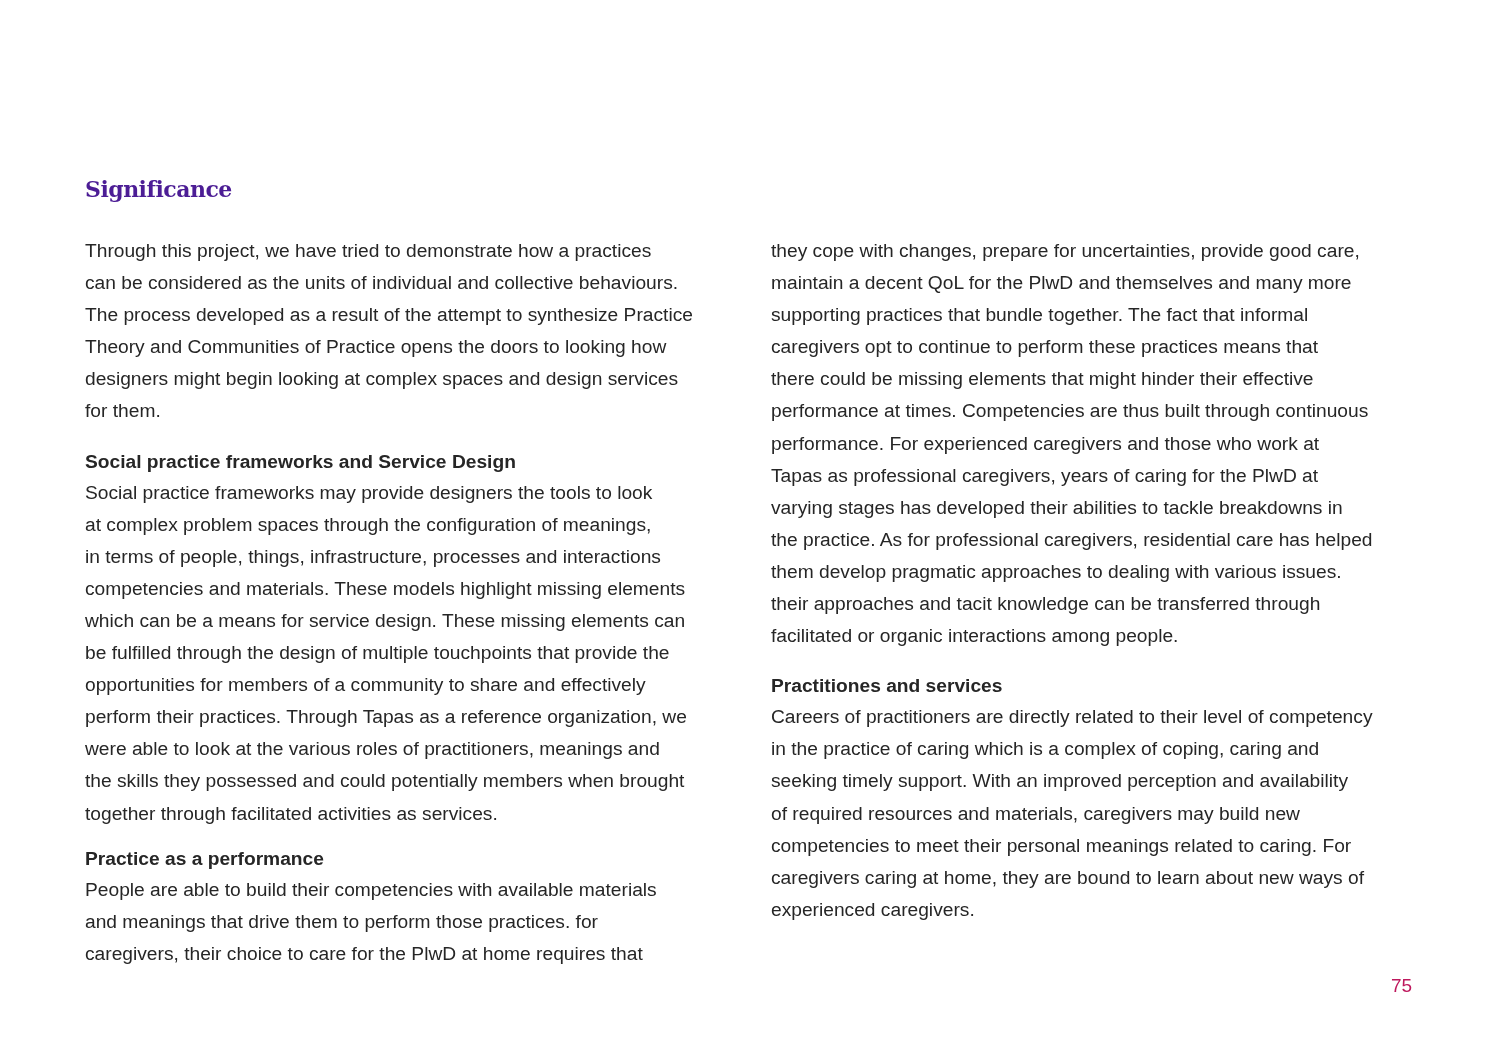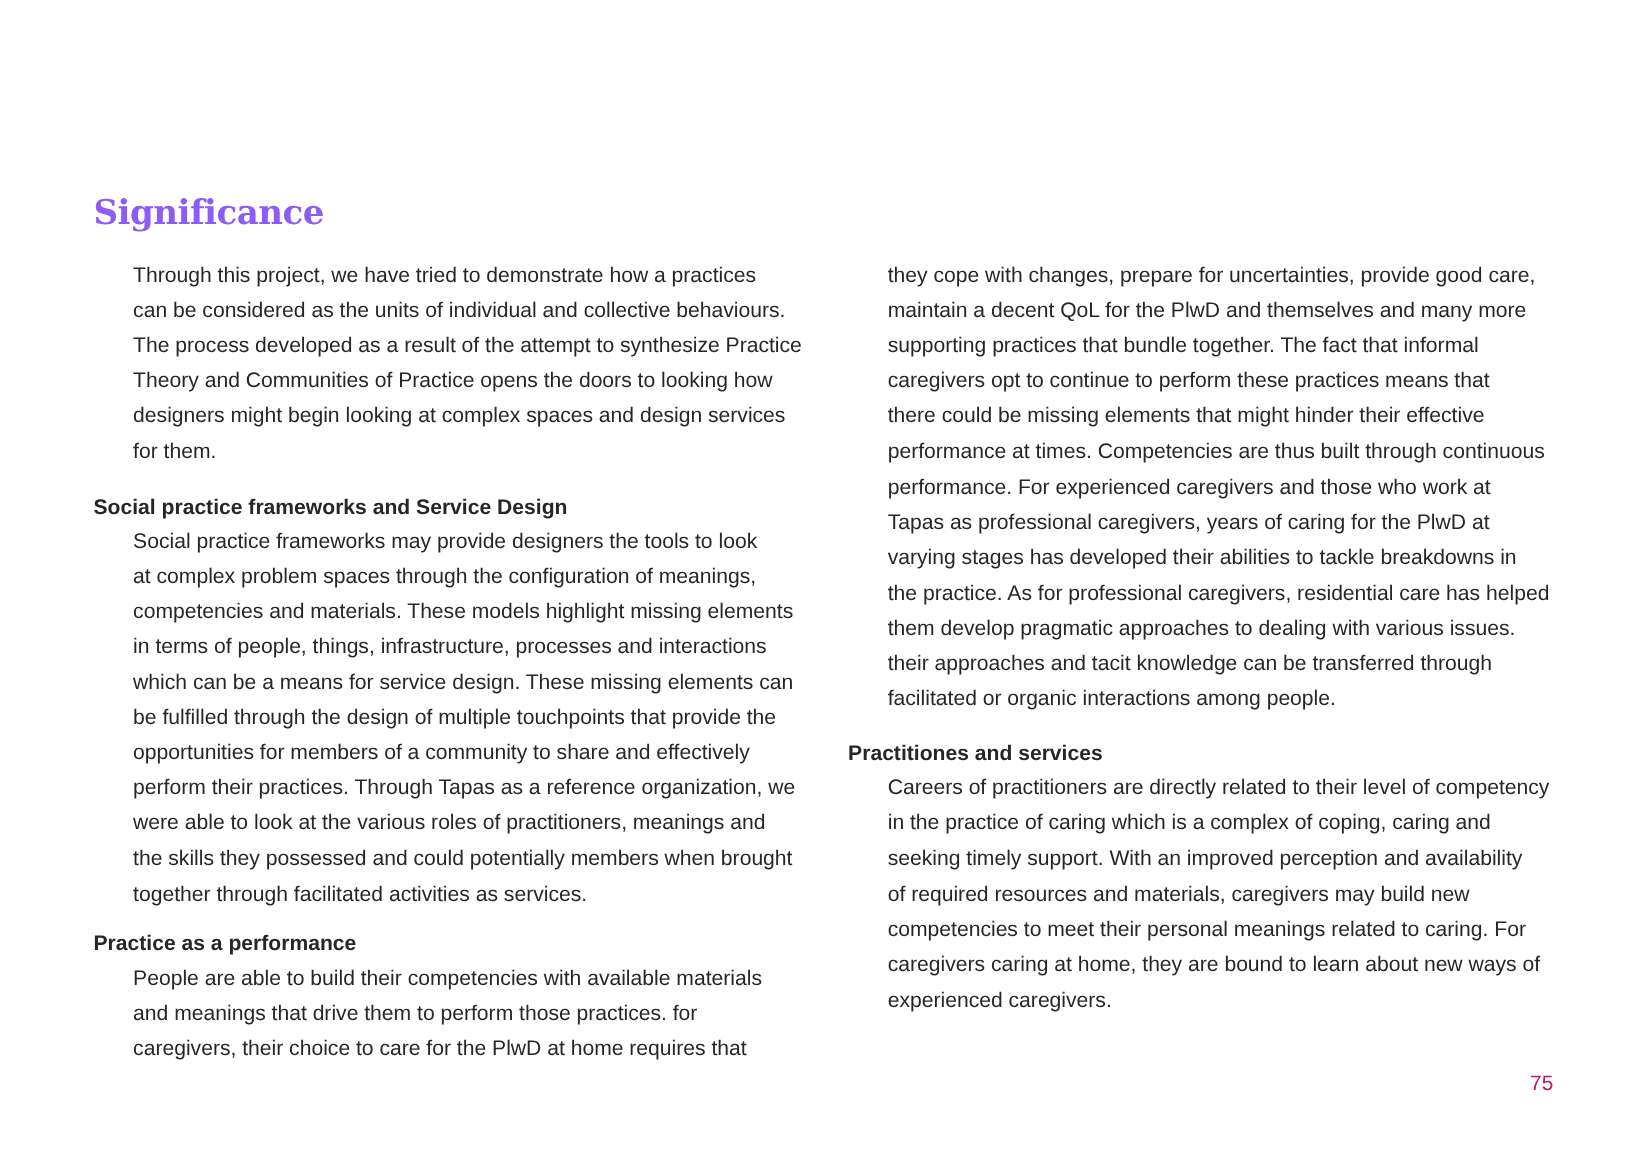--- a/index.html
+++ b/index.html
@@ -15,34 +15,34 @@
     color: #262626;
     font-family: "Liberation Sans", "DejaVu Sans", sans-serif;
   }
   .page-title {
     position: absolute;
     left: 85px;
     top: 176px;
     margin: 0;
     font-family: "DejaVu Serif", "Liberation Serif", serif;
     font-weight: bold;
-    font-size: 31px;
+    font-size: 22px;
     letter-spacing: -0.5px;
-    color: #8b5cf6;
+    color: #4c1d95;
   }
   .column {
     position: absolute;
     top: 235px;
     font-size: 19.2px;
     line-height: 32.1px;
     color: #262626;
   }
   .col-left { left: 85px; width: 660px; }
   .col-right { left: 771px; width: 660px; }
-  .line { display: block; white-space: nowrap; margin-left: 36px; }
+  .line { display: block; white-space: nowrap; }
   .para { margin: 0; }
   .para + .section { margin-top: 19px; }
   .section-heading {
     display: block;
     font-weight: bold;
     white-space: nowrap;
     line-height: 30px;
   }
   .page-number {
     position: absolute;
@@ -65,22 +65,22 @@
     <span class="line">Theory and Communities of Practice opens the doors to looking how</span>
     <span class="line">designers might begin looking at complex spaces and design services</span>
     <span class="line">for them.</span>
   </p>
 
   <div class="section" style="margin-top:19px;">
     <span class="section-heading">Social practice frameworks and Service Design</span>
     <p class="para">
       <span class="line">Social practice frameworks may provide designers the tools to look</span>
       <span class="line">at complex problem spaces through the configuration of meanings,</span>
+      <span class="line">in terms of people, things, infrastructure, processes and interactions</span>
       <span class="line">competencies and materials. These models highlight missing elements</span>
-      <span class="line">in terms of people, things, infrastructure, processes and interactions</span>
       <span class="line">which can be a means for service design. These missing elements can</span>
       <span class="line">be fulfilled through the design of multiple touchpoints that provide the</span>
       <span class="line">opportunities for members of a community to share and effectively</span>
       <span class="line">perform their practices. Through Tapas as a reference organization, we</span>
       <span class="line">were able to look at the various roles of practitioners, meanings and</span>
       <span class="line">the skills they possessed and could potentially members when brought</span>
       <span class="line">together through facilitated activities as services.</span>
     </p>
   </div>
 

